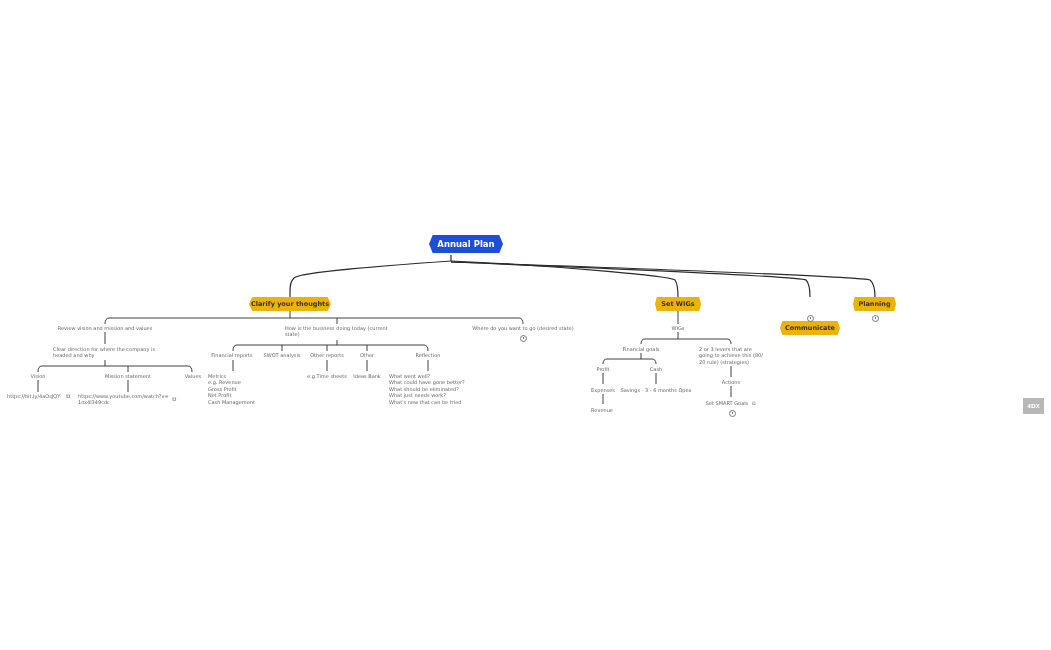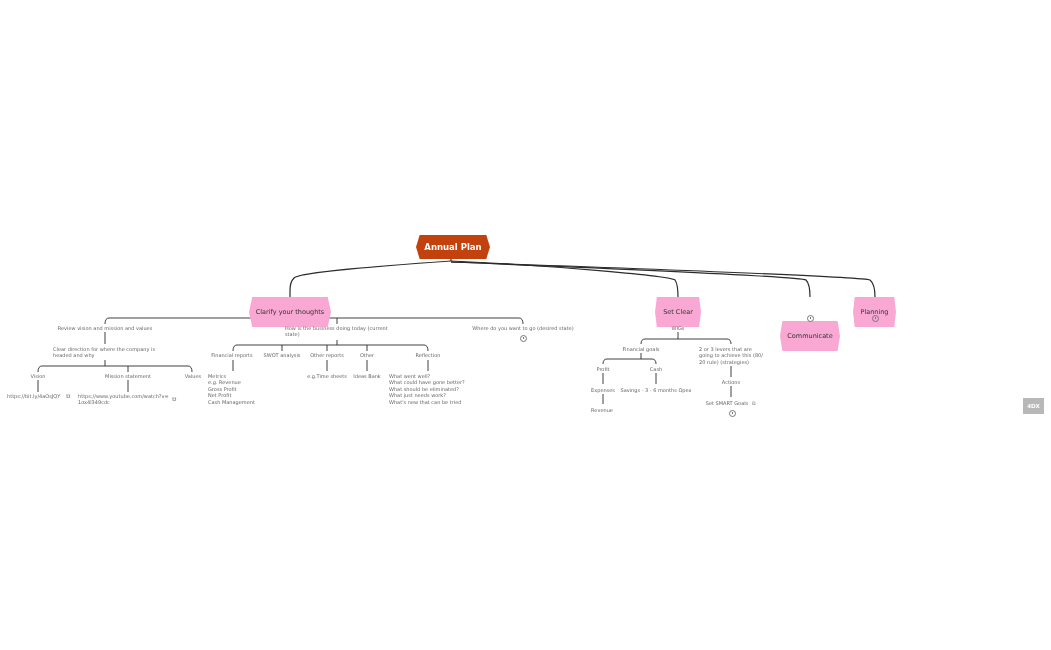--- a/index.html
+++ b/index.html
@@ -3,28 +3,28 @@
 <meta charset="utf-8">
 <style>
   html, body { margin:0; padding:0; }
   body {
     width:1051px; height:650px; background:#ffffff; position:relative; overflow:hidden;
     font-family:"DejaVu Sans", sans-serif; color:#555;
   }
   #canvas { position:absolute; left:0; top:0; width:1051px; height:650px; }
   svg.links { position:absolute; left:0; top:0; width:1051px; height:650px; pointer-events:none; }
   .root {
-    position:absolute; left:416px; top:235px; width:74px; height:24px;
-    background:#c2410c; color:#fff; font-weight:bold; font-size:8.5px;
+    position:absolute; left:429px; top:235px; width:74px; height:18px;
+    background:#1d4ed8; color:#fff; font-weight:bold; font-size:8.5px;
     display:flex; align-items:center; justify-content:center;
     clip-path:polygon(5% 0,95% 0,100% 50%,95% 100%,5% 100%,0 50%);
   }
   .main {
-    position:absolute; height:30px; background:#f9a8d4; color:#333;
-    font-weight:normal; font-size:6.5px; display:flex; align-items:center; justify-content:center;
+    position:absolute; height:14px; background:#eab308; color:#333;
+    font-weight:bold; font-size:6.5px; display:flex; align-items:center; justify-content:center;
     clip-path:polygon(4% 0,96% 0,100% 50%,96% 100%,4% 100%,0 50%);
   }
   .t { position:absolute; font-size:5px; color:#666; line-height:6.4px; white-space:nowrap; }
   .t.c { transform:translateX(-50%); text-align:center; }
   .ml { white-space:normal; }
   .icon { position:absolute; font-size:6px; color:#777; line-height:6px; }
   .clock {
     position:absolute; width:5px; height:5px; border:0.8px solid #777; border-radius:50%;
   }
   .clock::after {
@@ -86,21 +86,21 @@
   </svg>
 
   <div class="root">
     <span>Annual Plan</span>
   </div>
 
   <div class="main" style="left:249px;top:297px;width:82px;">
     <span>Clarify your thoughts</span>
   </div>
   <div class="main" style="left:655px;top:297px;width:46px;">
-    <span>Set Clear</span>
+    <span>Set WIGs</span>
   </div>
   <div class="main" style="left:780px;top:297px;width:60px;margin-top:24px;">
     <span>Communicate</span>
   </div>
   <div class="main" style="left:853px;top:297px;width:43px;justify-content:center;">
     <span>Planning</span>
   </div>
   <span class="clock" style="left:807px;top:315px;"></span>
   <span class="clock" style="left:872px;top:315px;"></span>
 

